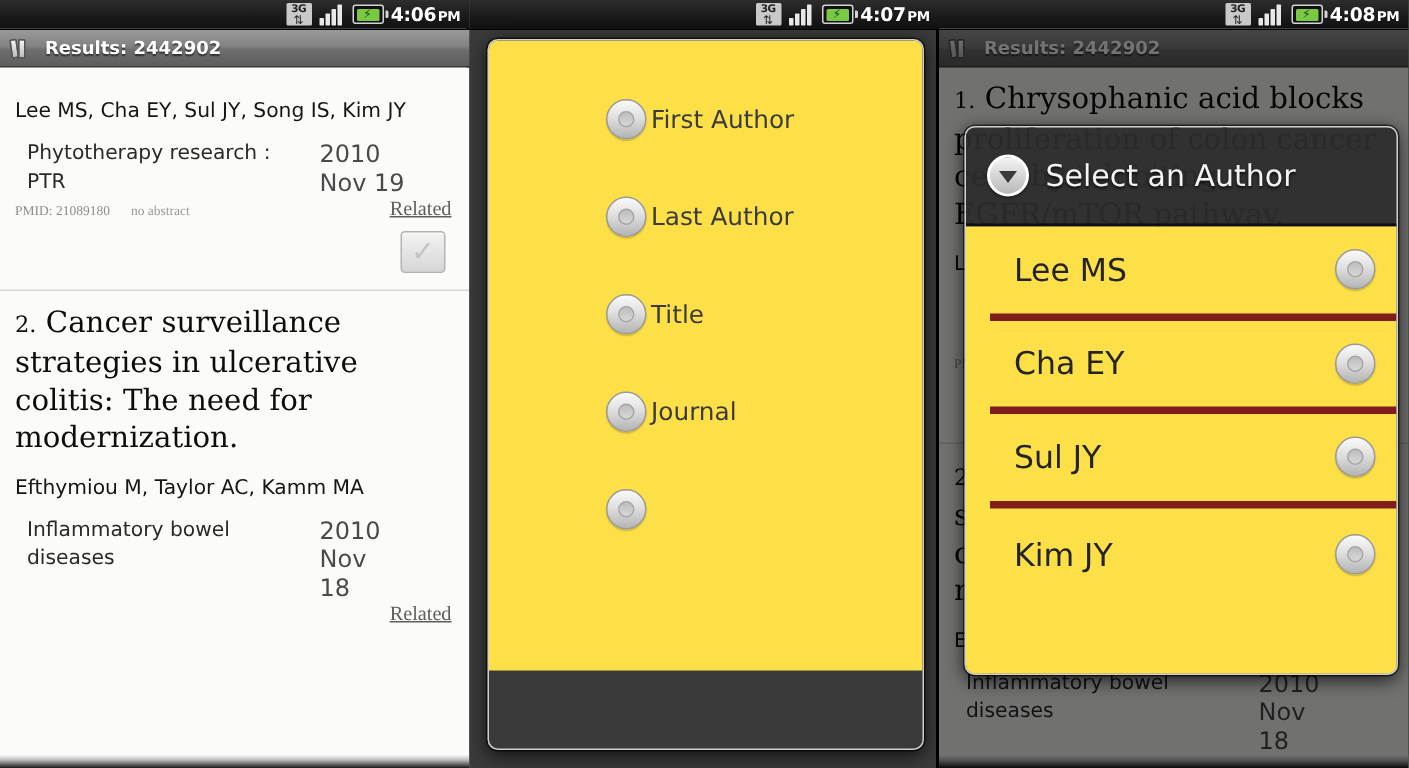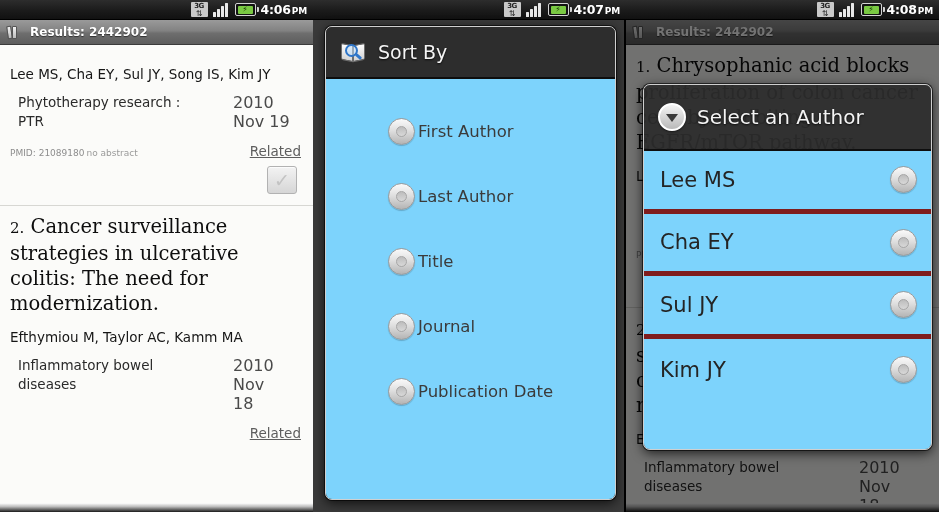--- a/index.html
+++ b/index.html
@@ -104,30 +104,30 @@
   .rec-title {
     font-family: "DejaVu Serif", serif;
     font-size: 19.5px; line-height: 25px; color: #0d0d0d;
   }
   .rec-title .num { font-size: 15px; }
   .rec-authors {
     font-size: 13.5px; color: #161616; margin-top: 13px;
     font-family: "DejaVu Sans", sans-serif;
   }
   .rec-journal-row {
-    display: flex; align-items: flex-start; justify-content: space-between;
+    display: flex; align-items: flex-start; justify-content: flex-start;
     margin-top: 11px; gap: 8px;
   }
   .rec-journal {
     font-size: 13.5px; color: #2a2a2a; padding-left: 8px; line-height: 19px;
     max-width: 195px;
   }
   .rec-date { font-size: 16px; color: #4a4a4a; line-height: 19px; white-space: pre-line; width: 68px; }
   .rec-meta-row {
-    display: flex; align-items: baseline; margin-top: 12px; gap: 2px;
+    display: flex; align-items: baseline; gap: 14px; font-family: Liberation Serif, serif;
   }
   .rec-pmid { font-size: 9px; color: #8d8d8d; }
   .rec-noabs { font-size: 9px; color: #9a9a9a; }
   .rec-related {
     margin-left: auto; font-size: 13.5px; color: #5e5e5e;
     text-decoration: underline;
   }
   .rec-check-row { display: flex; justify-content: flex-end; padding: 7px 4px 9px 0; }
   .checkbox {
     width: 30px; height: 28px; border: 1px solid #b2b2b2; border-radius: 3px;
@@ -160,21 +160,21 @@
     display: flex; align-items: center; gap: 11px;
     background: rgba(44,44,44,.93);
     border-bottom: 2px solid #0e0e0e;
     padding: 0 14px;
   }
   .dlg-title {
     color: #f4f4f4; font-size: 19px; font-weight: normal;
     font-family: "DejaVu Sans", sans-serif;
     text-shadow: 0 1px 2px rgba(0,0,0,.8);
   }
-  .dlg-body { background: #7dd3fc; }
+  .dlg-body { background: #fde047; padding-left: 16px; }
 
   
   .bookmag { width: 27px; height: 25px; position: relative; flex: none; }
   .bookmag .pg {
     position: absolute; top: 4px; width: 12px; height: 17px;
     background: linear-gradient(to bottom,#fdfdfd,#d3d3d3);
     border: 1px solid #6e6e6e;
   }
   .bookmag .pg.l { left: 1px; transform: skewY(11deg); border-radius: 2px 0 0 2px; }
   .bookmag .pg.r { left: 13px; transform: skewY(-11deg); border-radius: 0 2px 2px 0; }
@@ -318,29 +318,20 @@
         </div>
       <div class="icbat">
           <div class="fill">
             <span>⚡</span>
           </div>
         </div>
       <div class="clock"><span>4:07</span><span class="ampm">PM</span></div>
     </div>
 
     <div class="dialog" style="left:12px; top:26px; width:291px; height:474px;">
-      <div class="dlg-header" style="height:52px;">
-        <div class="bookmag">
-          <div class="pg l"></div>
-            <div class="pg r"></div>
-          <div class="glass"></div>
-            <div class="handle"></div>
-        </div>
-        <div class="dlg-title">Sort By</div>
-      </div>
       <div class="dlg-body" style="height:420px; padding-top:20px;">
         <div class="sortrow">
           <div class="radio">
               <i></i>
             </div>
           <div class="sortlabel">First Author</div>
         </div>
         <div class="sortrow">
           <div class="radio">
               <i></i>
@@ -356,21 +347,20 @@
         <div class="sortrow">
           <div class="radio">
               <i></i>
             </div>
           <div class="sortlabel">Journal</div>
         </div>
         <div class="sortrow">
           <div class="radio">
               <i></i>
             </div>
-          <div class="sortlabel">Publication Date</div>
         </div>
       </div>
     </div>
   </div>
 
   <div class="panel">
 
     <div class="statusbar">
       <div class="ic3g"></div>
       <div class="icsig">

